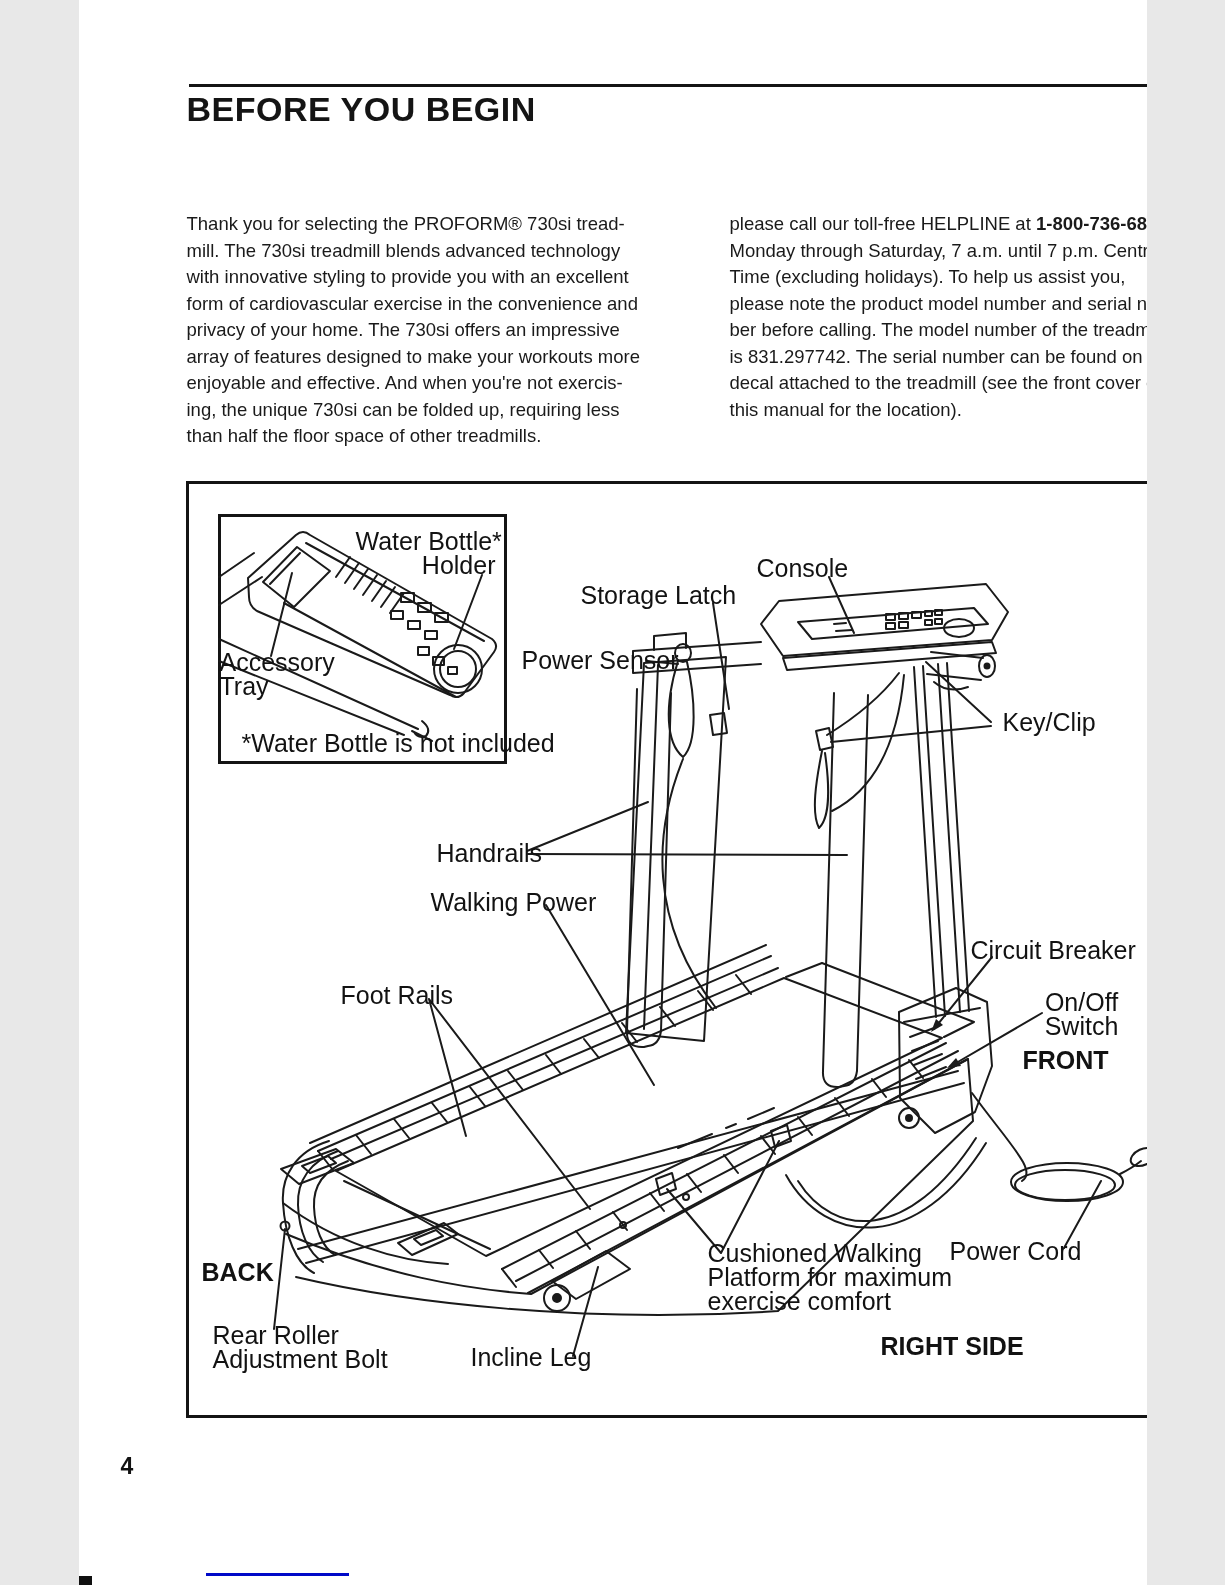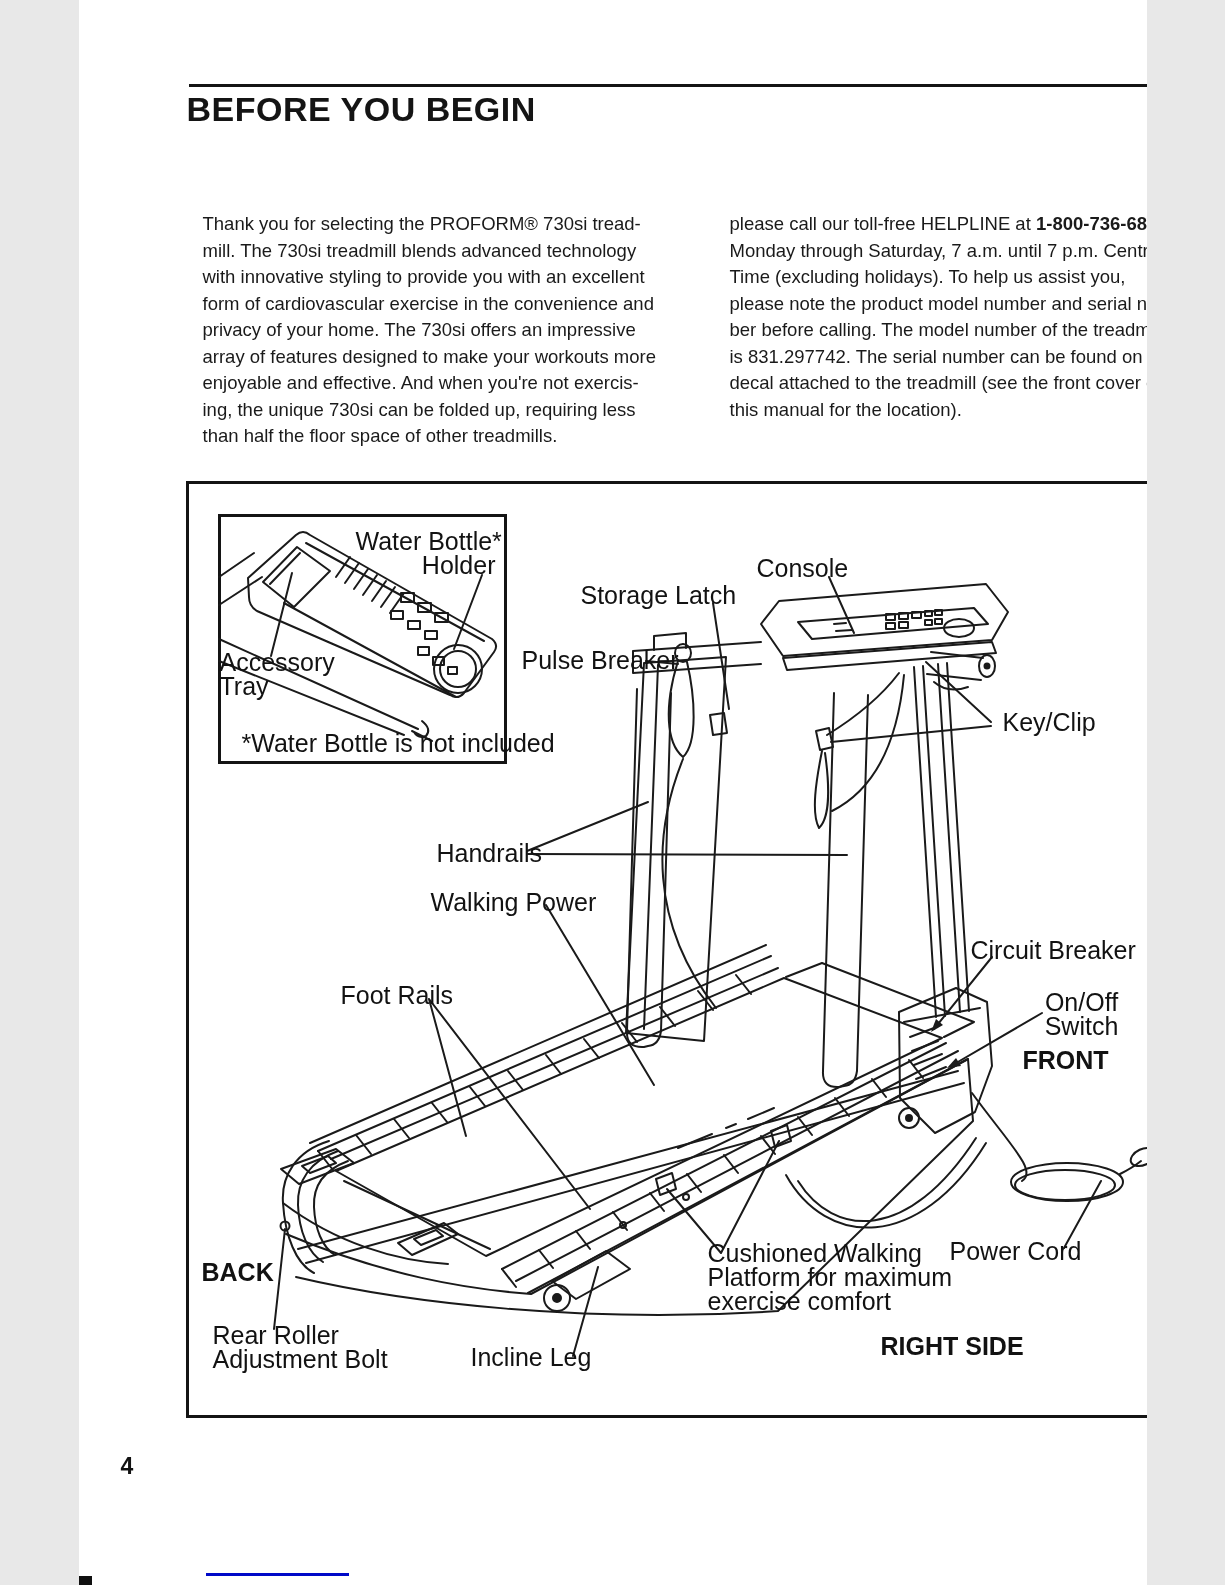--- a/index.html
+++ b/index.html
@@ -7,21 +7,21 @@
     position:relative;width:1068px;height:1585px;background:#ffffff;
     font-family:"Liberation Sans",sans-serif;color:#1a1a1a;overflow:hidden;
     margin:0 auto;
   }
   .top-rule{position:absolute;left:110px;top:84px;width:1008px;height:3px;background:#141414;}
   .page-title{
     position:absolute;left:108px;top:90px;margin:0;
     font-size:34px;font-weight:bold;letter-spacing:.5px;color:#141414;
   }
   .col{position:absolute;top:158px;font-size:18.5px;line-height:26.5px;white-space:pre;}
-  .col-left{left:124px;}
+  .col-left{left:108px;}
   .col-right{left:651px;}
   .col p{margin:0;}
   .col p.mt{margin-top:27px;}
   .b{font-weight:bold;}
   .figure-box{
     position:absolute;left:107px;top:481px;width:997px;height:937px;
     border:3px solid #141414;box-sizing:border-box;background:#fff;
   }
   .inset-box{
     position:absolute;left:139px;top:514px;width:289px;height:250px;
@@ -215,21 +215,21 @@
     </g>
   </svg>
 
   <div class="fig-label right" style="left:277px;top:529px;width:140px;">Water Bottle*
 Holder</div>
   <div class="fig-label" style="left:141px;top:650px;">Accessory
 Tray</div>
   <div class="fig-label" style="left:163px;top:731px;">*Water Bottle is not included</div>
   <div class="fig-label" style="left:502px;top:583px;">Storage Latch</div>
   <div class="fig-label" style="left:678px;top:556px;">Console</div>
-  <div class="fig-label" style="left:443px;top:648px;">Pulse Breaker</div>
+  <div class="fig-label" style="left:443px;top:648px;">Power Sensor</div>
   <div class="fig-label" style="left:924px;top:710px;">Key/Clip</div>
   <div class="fig-label" style="left:358px;top:841px;">Handrails</div>
   <div class="fig-label" style="left:352px;top:890px;">Walking Power</div>
   <div class="fig-label" style="left:262px;top:983px;">Foot Rails</div>
   <div class="fig-label" style="left:892px;top:938px;">Circuit Breaker</div>
   <div class="fig-label center" style="left:950px;top:990px;width:106px;">On/Off
 Switch</div>
   <div class="fig-label bold" style="left:944px;top:1048px;">FRONT</div>
   <div class="fig-label bold" style="left:123px;top:1260px;">BACK</div>
   <div class="fig-label" style="left:134px;top:1323px;">Rear Roller

